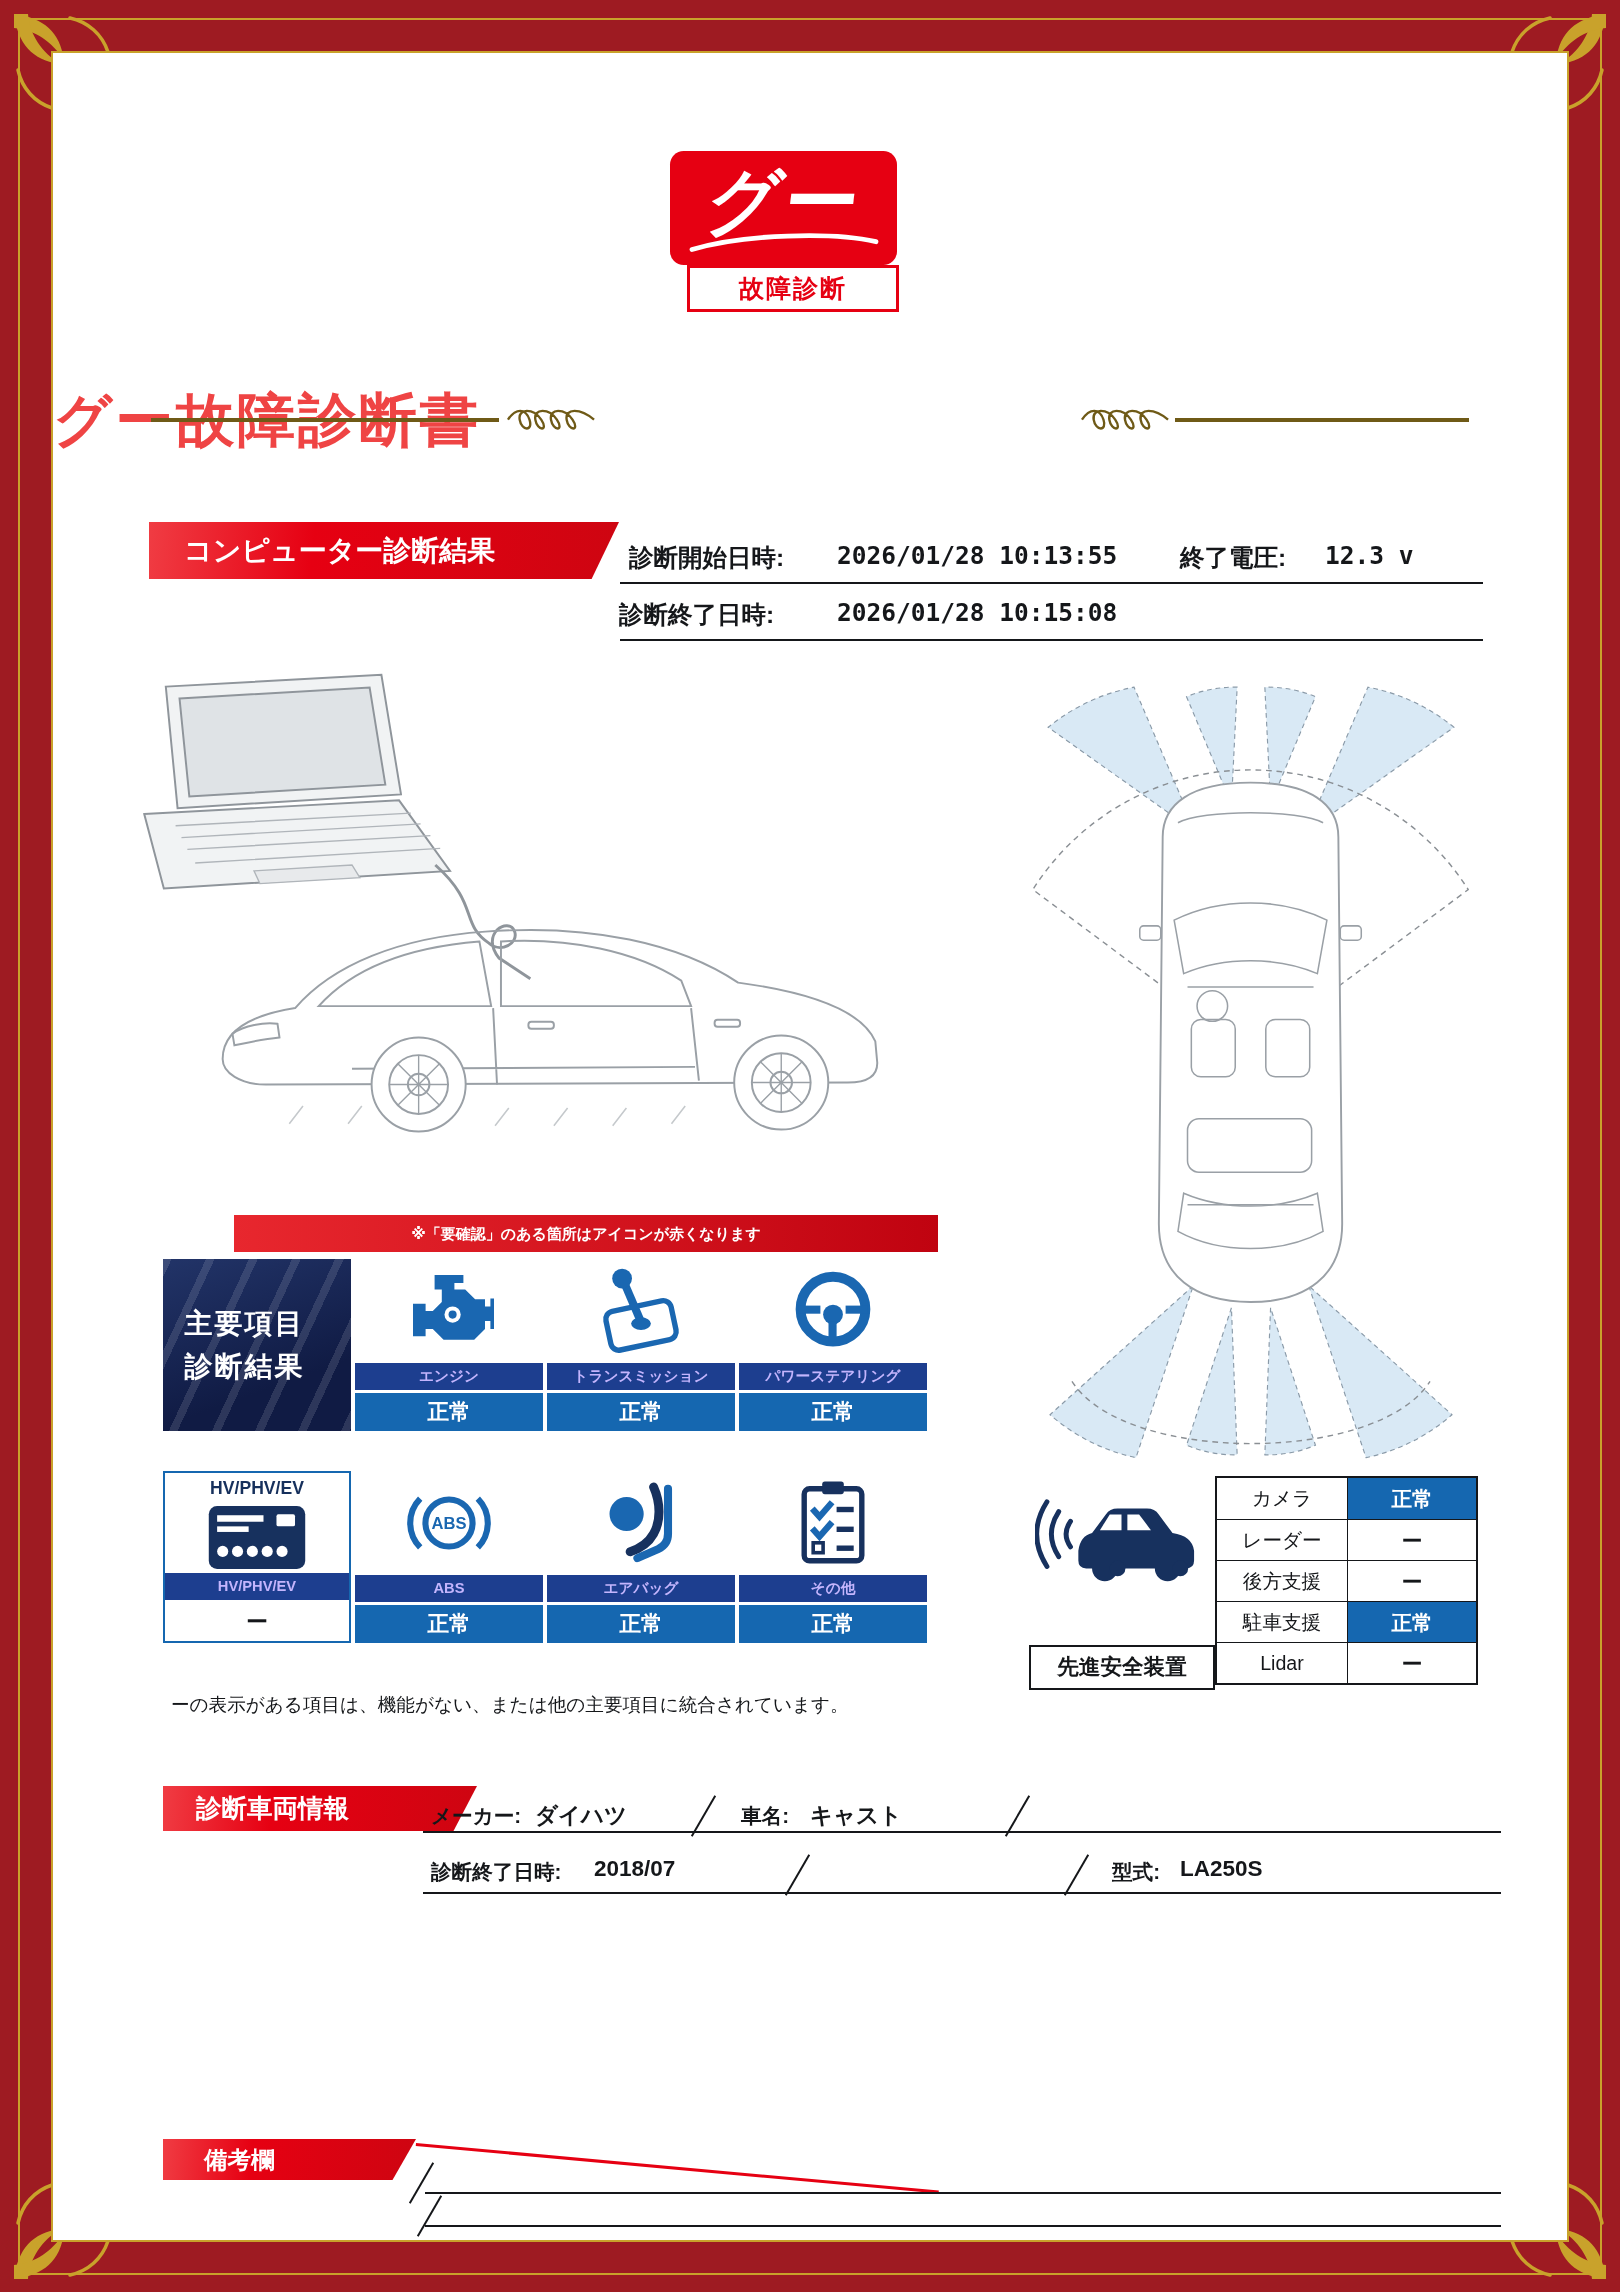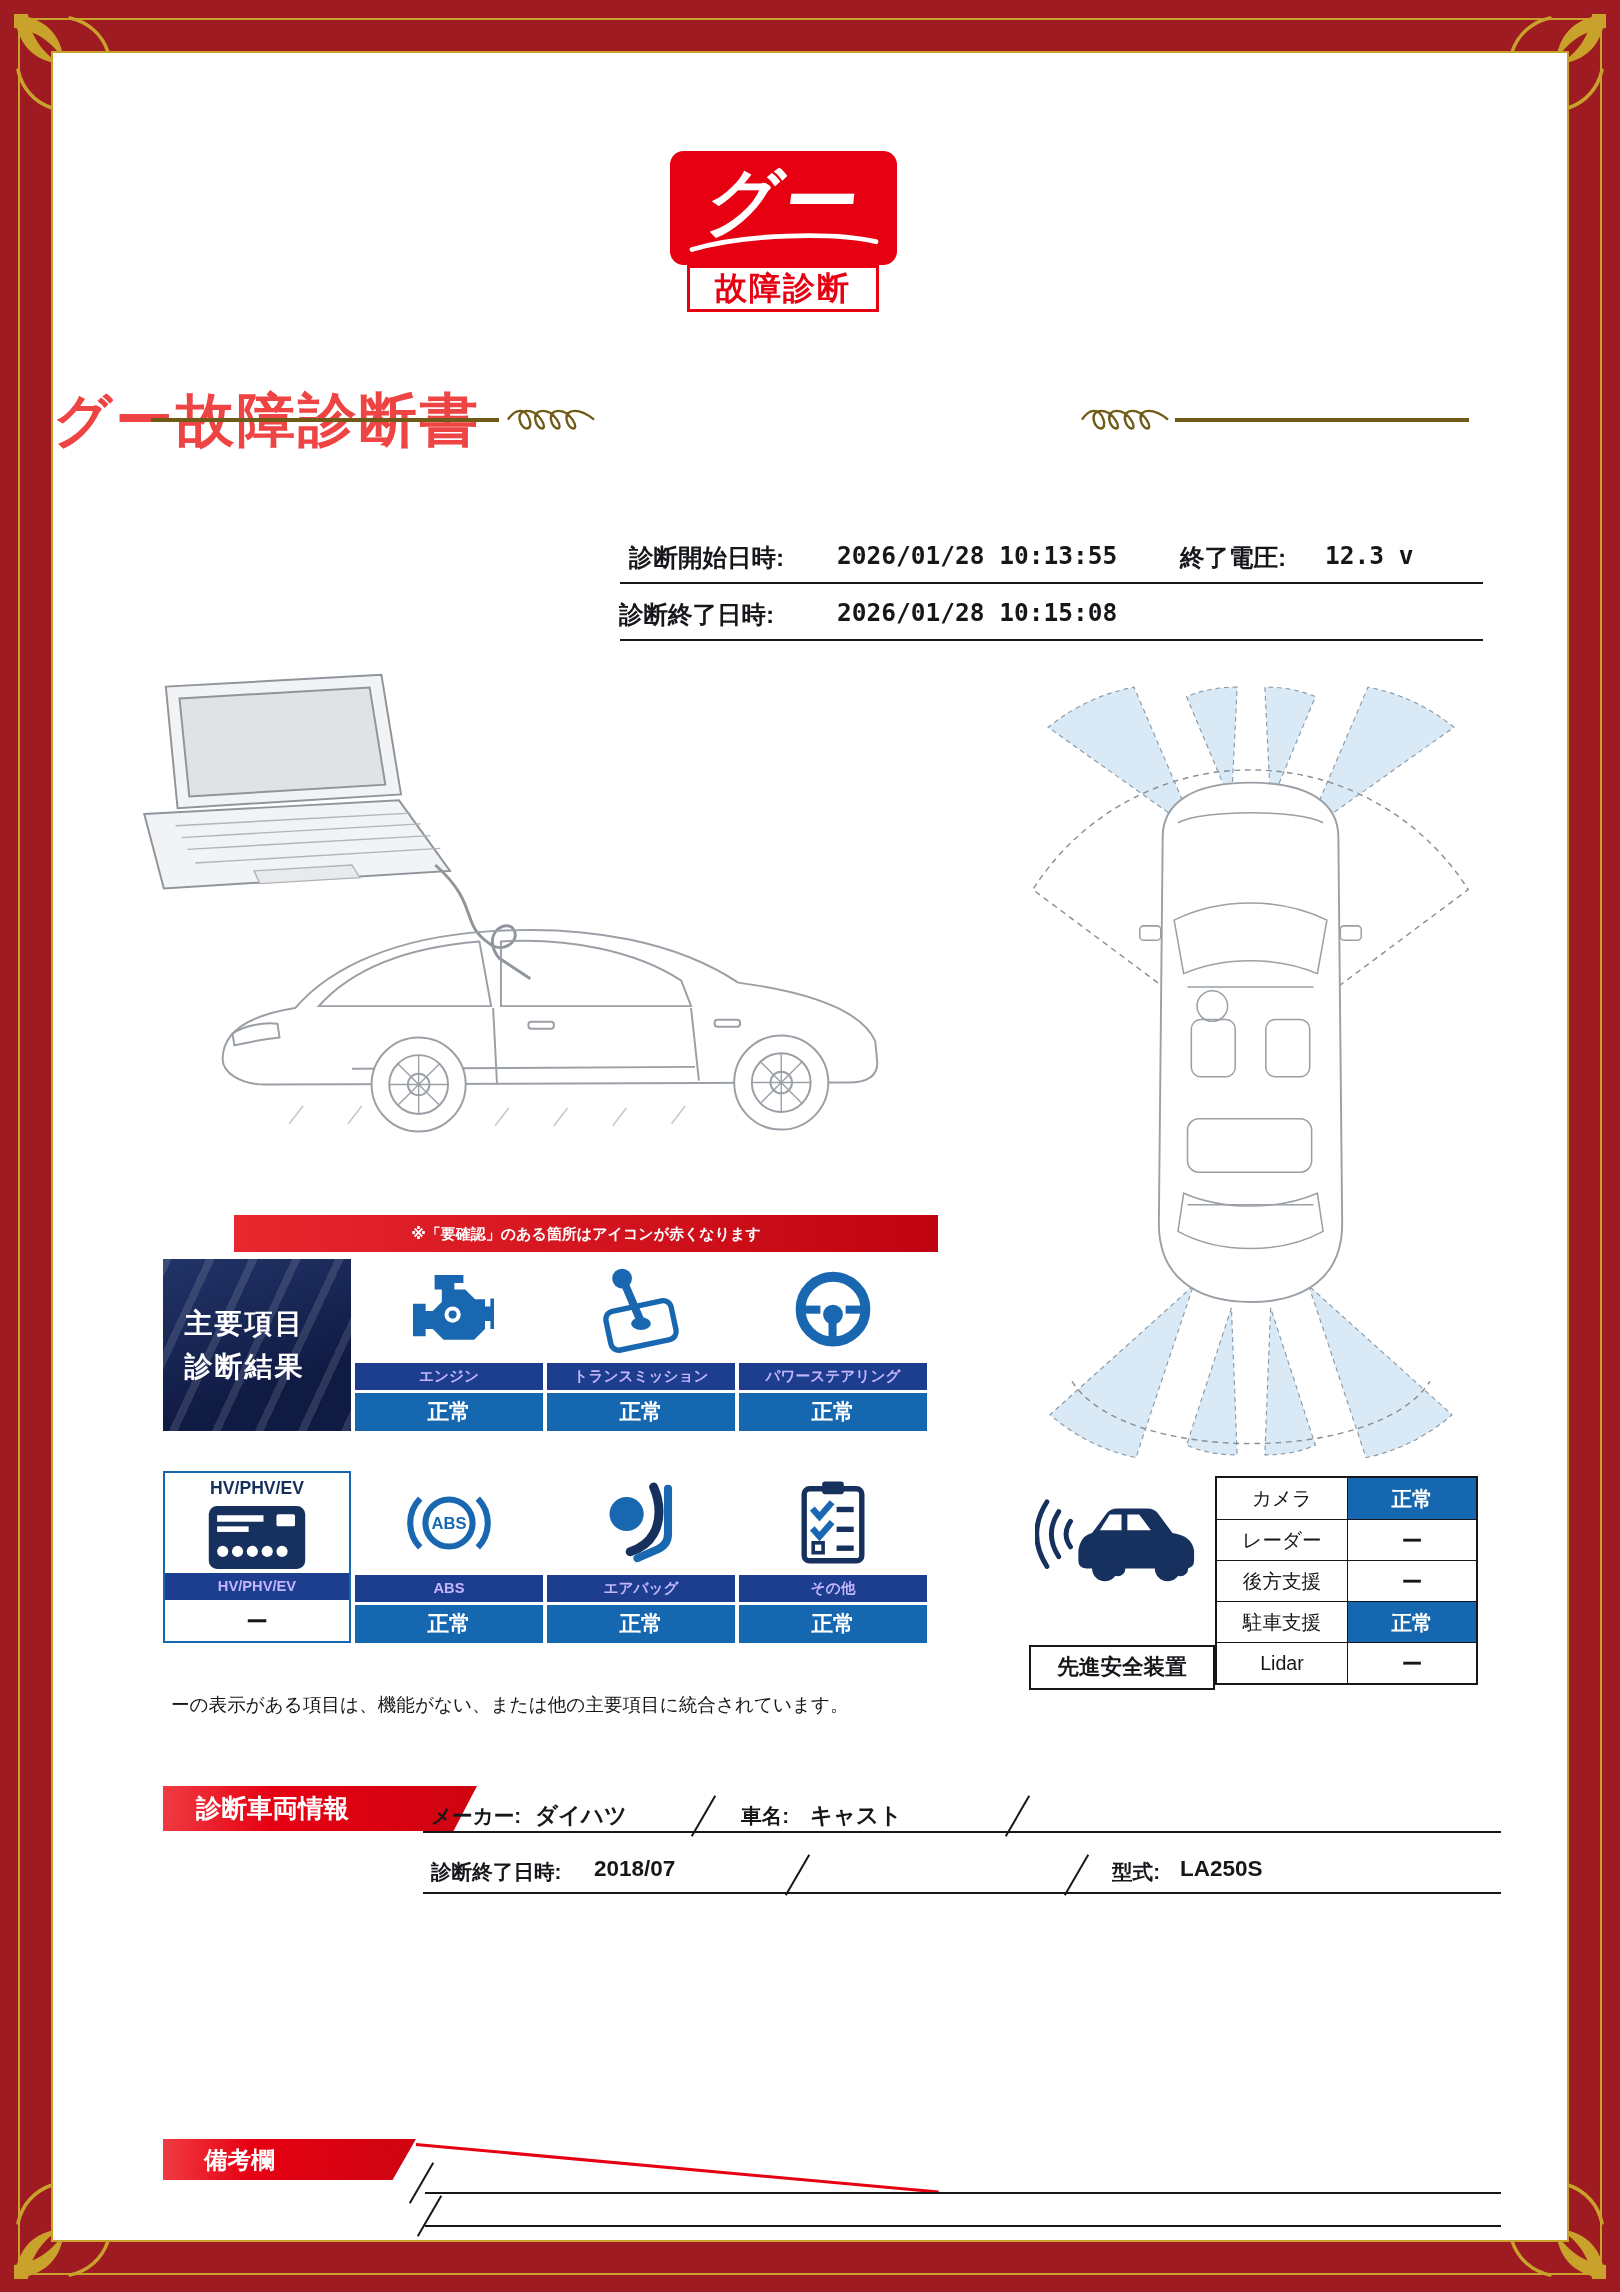--- a/index.html
+++ b/index.html
@@ -11,22 +11,22 @@
   .c-tr{right:7.8px;top:7.8px;transform:rotate(90deg)}
   .c-br{right:7.8px;bottom:7.8px;transform:rotate(180deg)}
   .c-bl{left:7.8px;bottom:7.8px;transform:rotate(270deg)}
   .content{position:absolute;left:51px;top:51px;width:1518px;height:2191px;background:#fff;border:2px solid #C9A22B}
 
   
   .logo-red{position:absolute;left:617px;top:98px;width:227px;height:114px;background:#E60012;border-radius:13.7px;
             display:flex;align-items:center;justify-content:center}
   .logo-red .goo{color:#fff;font-size:74px;font-weight:bold;transform:skewX(-7deg);letter-spacing:2px;margin-top:-9.8px}
   .logo-swoosh{position:absolute;left:15.7px;bottom:9.8px;width:196px;height:27.4px}
-  .logo-white{position:absolute;left:634px;top:212px;width:192px;height:47px;background:#fff;border:3.9px solid #E60012;
-              color:#E60012;font-weight:bold;font-size:32px;text-align:center;line-height:40px;letter-spacing:2px}
+  .logo-white{position:absolute;left:634px;top:212px;width:212px;height:47px;background:#fff;border:3.9px solid #E60012;
+              color:#E60012;font-weight:bold;font-size:25px;text-align:center;line-height:40px;letter-spacing:2px}
 
   
   .main-title{position:absolute;left:0;top:329px;width:100%;text-align:left;font-size:58px;font-weight:bold;
               color:#ef4444;letter-spacing:2.9px}
   .title-line{position:absolute;top:365px;height:3.9px;background:#6F5A17}
   .tl-left{left:98px;width:348px}
   .tl-right{left:1122px;width:294px}
   .title-swirl{position:absolute;top:353px;width:90px;height:27.4px}
   .ts-left{left:453px}.ts-right{left:1027px}
 
@@ -148,20 +148,21 @@
   <div class="main-title">グー故障診断書</div>
   <div class="title-line tl-left"></div>
   <div class="title-line tl-right"></div>
   <svg class="title-swirl ts-left" viewBox="0 0 92 28">
     <path d="M2 14 C10 2 20 2 24 14 C28 26 16 26 14 14 C12 2 28 2 36 14 C44 26 32 26 30 14 C28 2 44 2 52 14 C60 26 48 26 46 14 C44 2 60 2 68 14 C76 26 64 26 62 14 C60 2 76 2 90 14" fill="none" stroke="#6F5A17" stroke-width="2.4"></path>
   </svg>
   <svg class="title-swirl ts-right" viewBox="0 0 92 28">
     <path d="M2 14 C10 2 20 2 24 14 C28 26 16 26 14 14 C12 2 28 2 36 14 C44 26 32 26 30 14 C28 2 44 2 52 14 C60 26 48 26 46 14 C44 2 60 2 68 14 C76 26 64 26 62 14 C60 2 76 2 90 14" fill="none" stroke="#6F5A17" stroke-width="2.4"></path>
   </svg>
 
+  <div class="ribbon ribbon1">コンピューター診断結果</div>
   <span class="fld-label" style="left:576px;top:488px">診断開始日時:</span>
   <span class="fld-value" style="left:784px;top:488px">2026/01/28 10:13:55</span>
   <span class="fld-label" style="left:1127px;top:488px">終了電圧:</span>
   <span class="fld-value" style="left:1272px;top:488px">12.3 v</span>
   <div class="fline" style="left:567px;top:529px;width:863px"></div>
   <span class="fld-label" style="left:566px;top:545px">診断終了日時:</span>
   <span class="fld-value" style="left:784px;top:545px">2026/01/28 10:15:08</span>
   <div class="fline" style="left:567px;top:586px;width:863px"></div>
 
   <svg style="position:absolute;left:54px;top:616px" width="882" height="539" viewBox="0 0 900 550">

